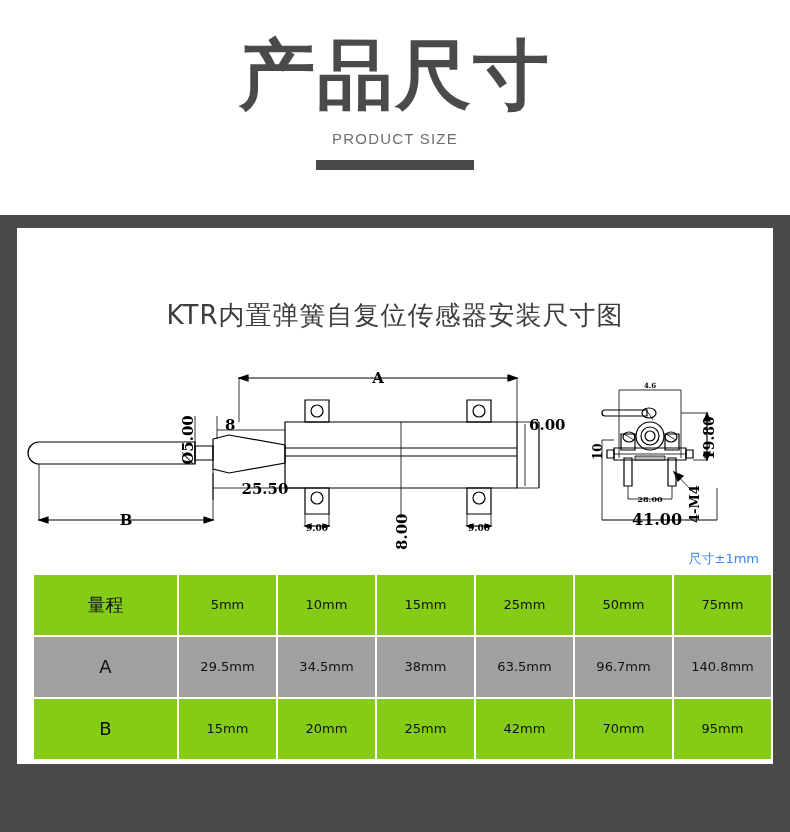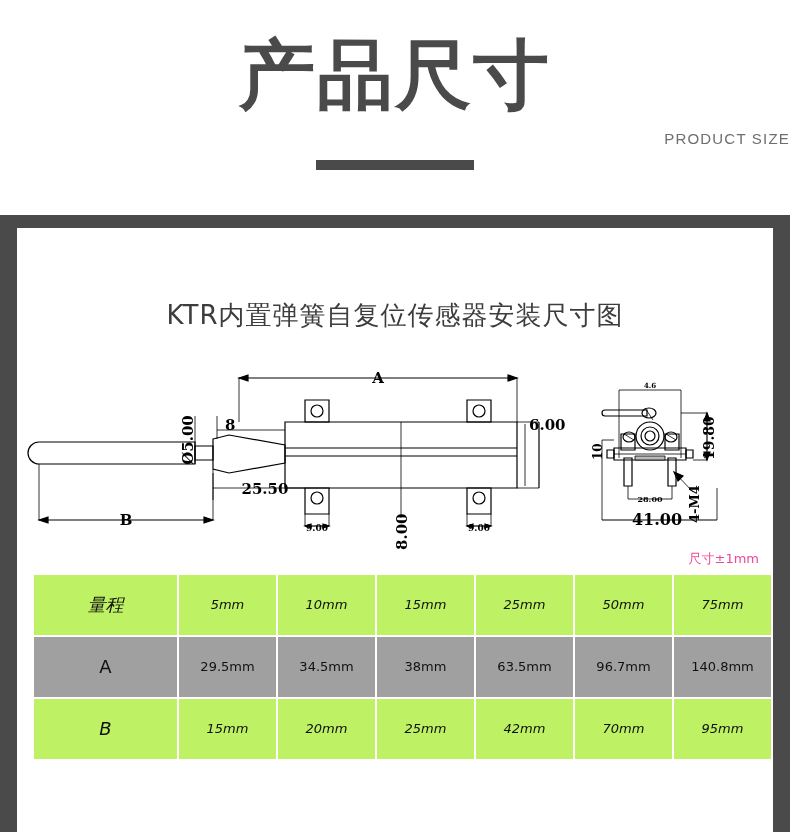--- a/index.html
+++ b/index.html
@@ -34,21 +34,21 @@
     font-weight: 700;
     color: #4a4a4a;
     letter-spacing: 2px;
     font-family: "DejaVu Sans", "Liberation Sans", sans-serif;
   }
   .banner-sub {
     position: absolute;
     left: 0;
     right: 0;
     top: 130px;
-    text-align: right;
+    text-align: center;
     font-size: 15px;
     letter-spacing: 1.2px;
     color: #6e6e6e;
     font-family: "Liberation Sans", sans-serif;
   }
   .banner-rule {
     position: absolute;
     left: 50%;
     transform: translateX(-50%);
     top: 160px;
@@ -65,21 +65,21 @@
     width: 790px;
     height: 617px;
     background: #4a4a4a;
     box-sizing: border-box;
   }
   .frame-inner {
     position: absolute;
     left: 17px;
     top: 13px;
     width: 756px;
-    height: 604px;
+    height: 536px;
     background: #ffffff;
   }
 
   
   .draw-title {
     position: absolute;
     left: 0;
     right: 0;
     top: 70px;
     text-align: center;
@@ -97,21 +97,21 @@
     width: 756px;
     height: 195px;
   }
   .drawing svg { display: block; }
 
   .tol-note {
     position: absolute;
     right: 14px;
     top: 322px;
     font-size: 13px;
-    color: #ec4899;
+    color: #3b82f6;
   }
 
   
   .spec-table {
     position: absolute;
     left: 15px;
     top: 345px;
     width: 725px;
     border-collapse: collapse;
     table-layout: fixed;
@@ -119,21 +119,21 @@
   .spec-table td {
     height: 60px;
     text-align: center;
     vertical-align: middle;
     font-size: 13px;
     color: #111;
     border: 2px solid #ffffff;
     padding: 0;
     line-height: 1.15;
   }
-  .spec-table tr.light td { background: #bef264; font-style: italic; }
+  .spec-table tr.light td { background: #84cc16; }
   .spec-table tr.dark  td { background: #a0a0a0; }
   .spec-table td.label { font-size: 18px; }
   .col-label { width: 143px; }
   .col-v     { width: 97px; }
   .two-line  { font-size: 17px; }
 </style>
 </head>
 <body>
 
 <div class="banner">

